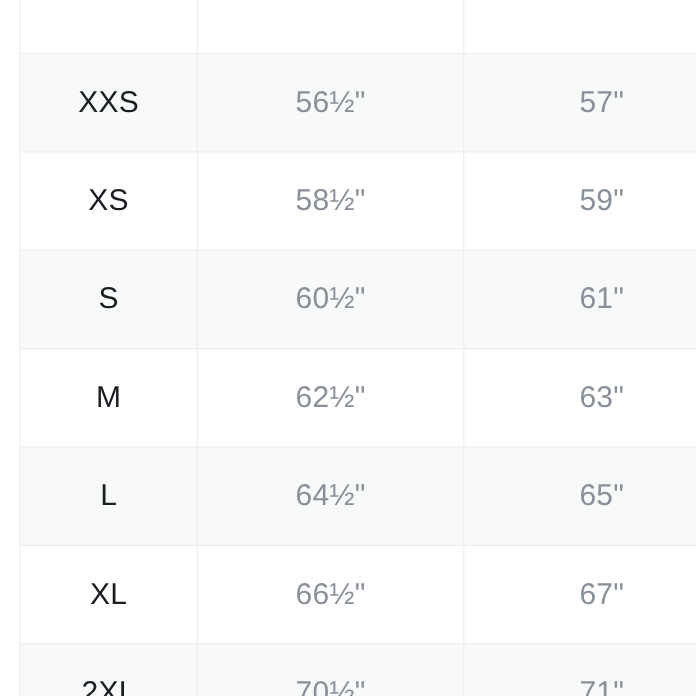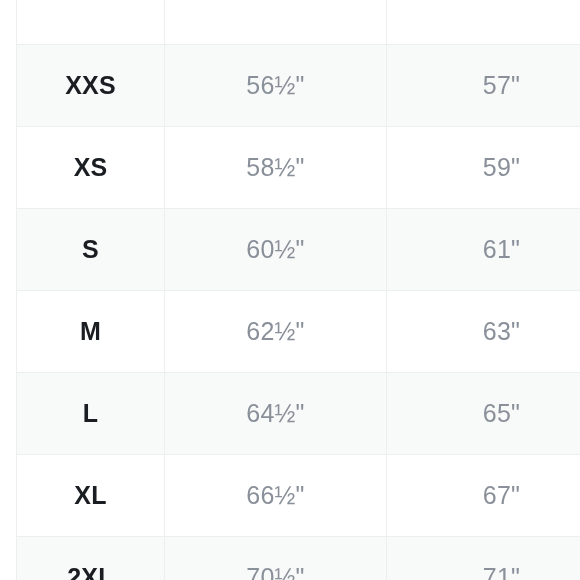--- a/index.html
+++ b/index.html
@@ -68,21 +68,21 @@
   }
 
   
   #size-chart-table tbody tr { height: 82px; }
   #size-chart-table tbody tr.row-shaded td { background: #f8f9f9; }
   #size-chart-table tbody tr.row-plain  td { background: #ffffff; }
 
   .cell-size {
     color: #1a1d21;
     font-size: 25px;
-    font-weight: 700;
+    font-weight: 400;
     letter-spacing: 0.2px;
   }
   .cell-measure {
     color: #8a9099;
     font-size: 25px;
     font-weight: 400;
     letter-spacing: 0.2px;
     white-space: nowrap;
   }
 </style>

